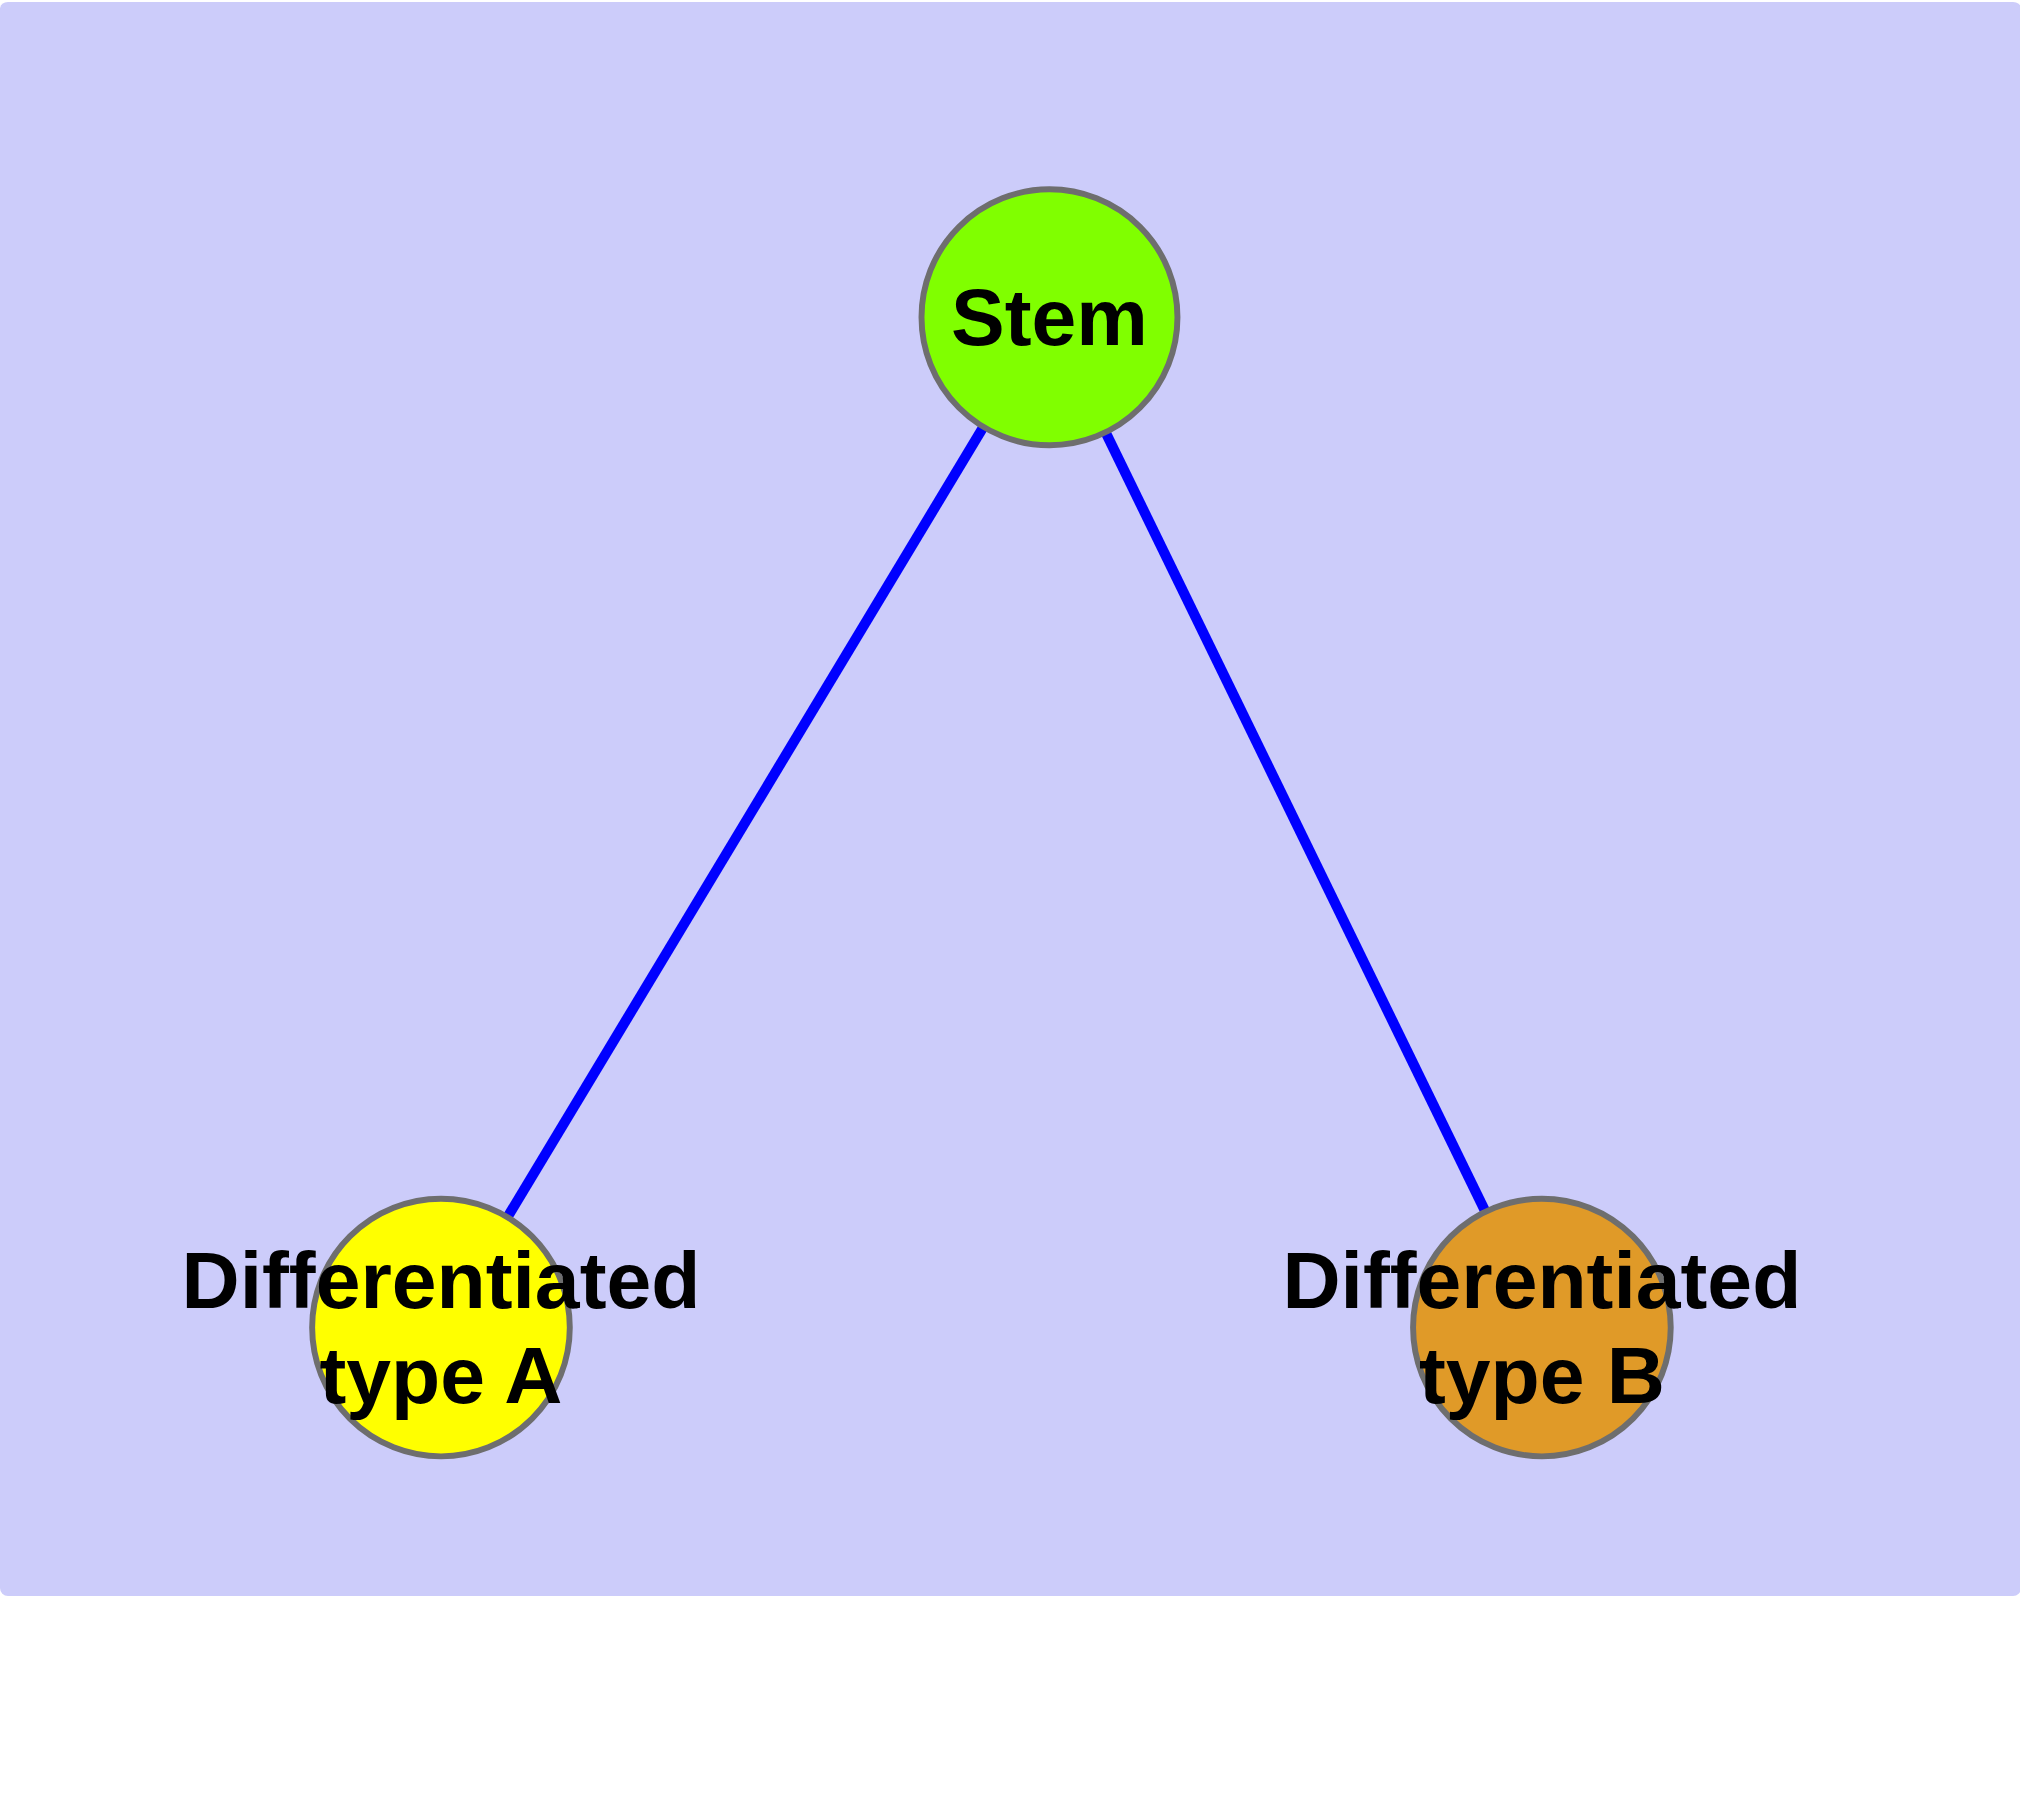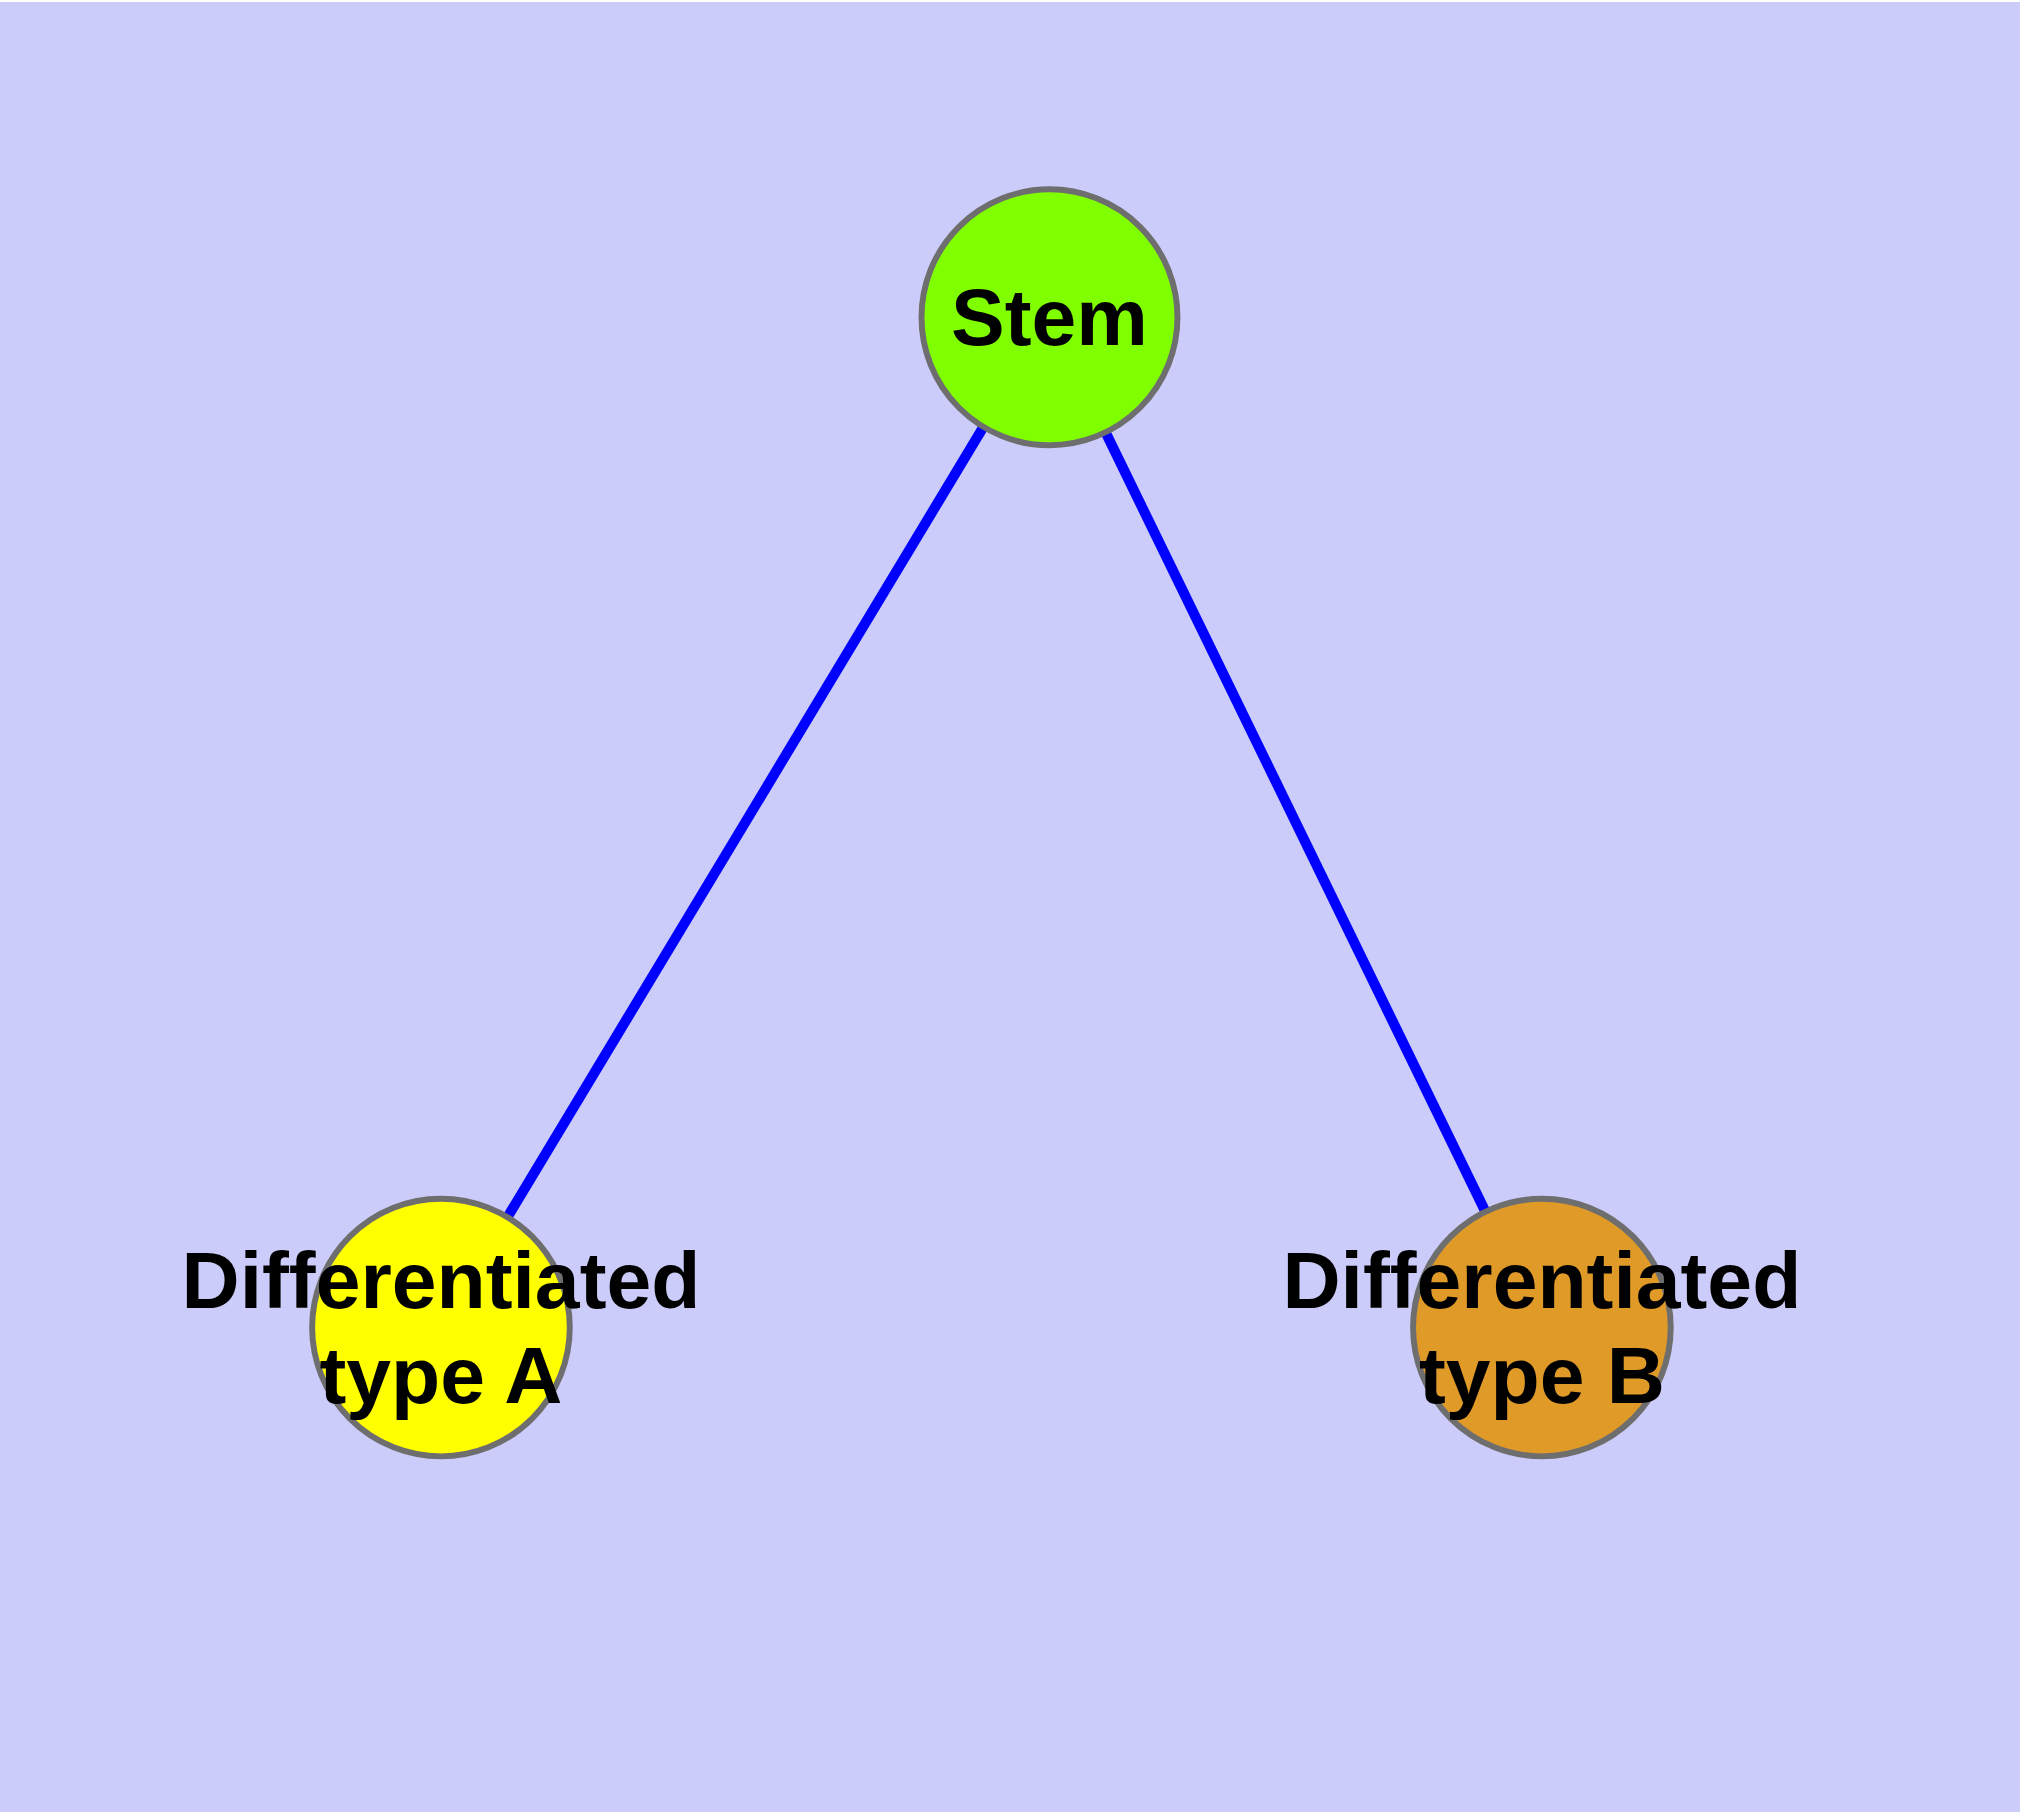--- a/index.html
+++ b/index.html
@@ -4,26 +4,27 @@
 <title>Cell Differentiation Graph</title>
 <style>
   html, body {
     margin: 0;
     padding: 0;
     background: #ffffff;
   }
   #canvas {
     position: relative;
     width: 2021px;
-    height: 1812px;
+    height: 1596px;
     background: #ccccfa;
     border-top: 2.5px solid #ffffff;
     box-sizing: border-box;
     overflow: hidden;
     font-family: "Liberation Sans", sans-serif;
+    border-radius: 8px;
   }
   #graph-svg {
     position: absolute;
     left: 0;
     top: 0;
     width: 2021px;
     height: 1812px;
     display: block;
   }
   .edge-line {

